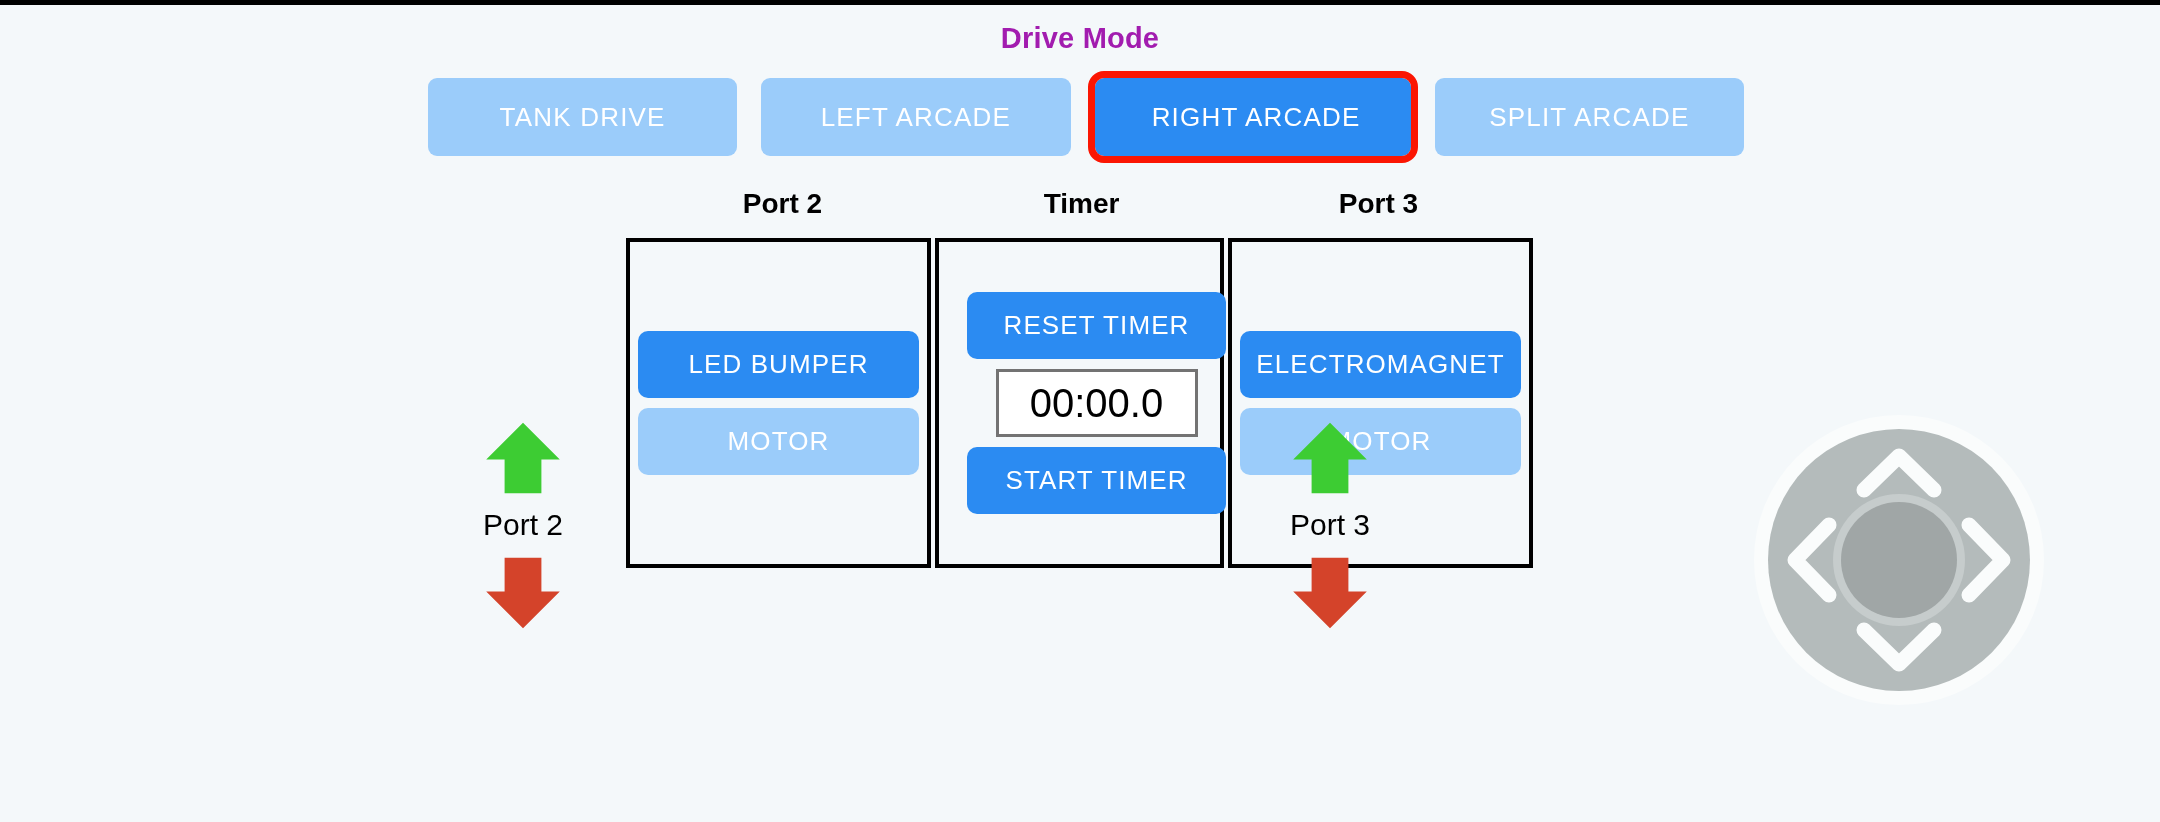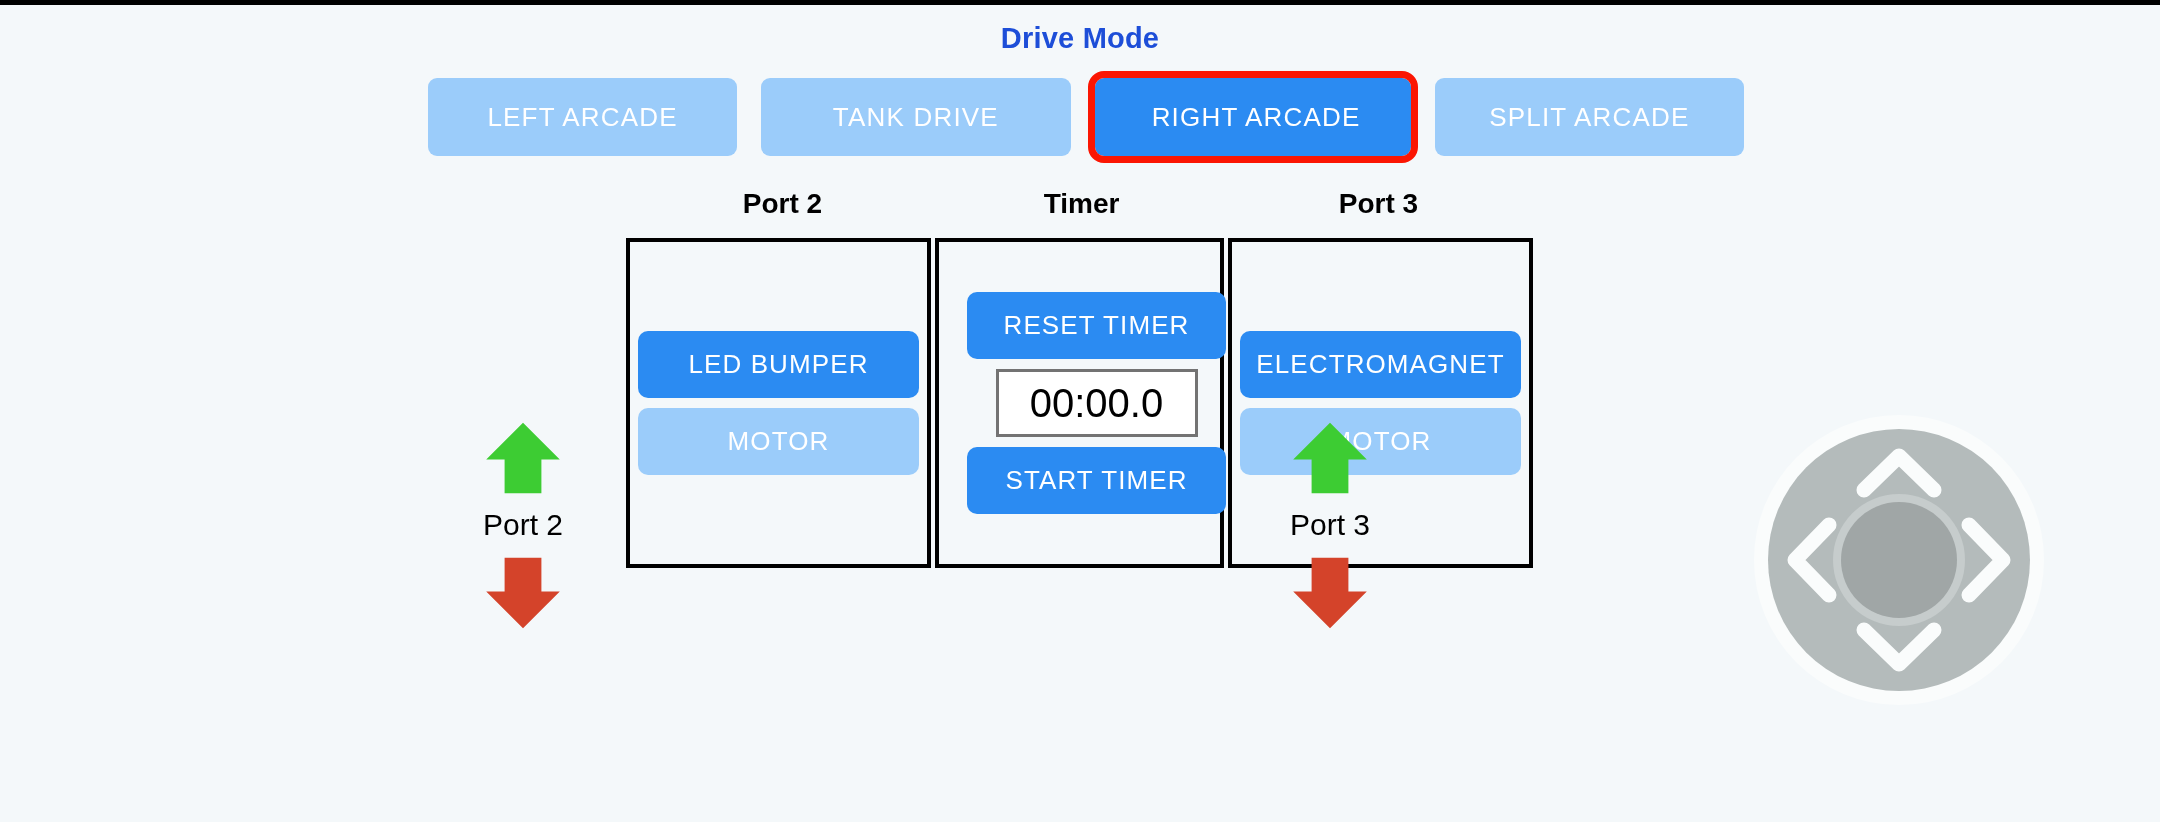--- a/index.html
+++ b/index.html
@@ -31,21 +31,21 @@
   }
 
   
   .drive-mode-title {
     position: absolute;
     left: 0; top: 22px;
     width: 2160px;
     text-align: center;
     font-size: 29px;
     font-weight: bold;
-    color: #1d4ed8;
+    color: #a21caf;
     letter-spacing: .2px;
   }
   .mode-row {
     position: absolute;
     left: 428px;
     top: 78px;
     width: 1316px;
     height: 78px;
     display: flex;
     gap: 24px;
@@ -186,22 +186,22 @@
 </head>
 <body>
 
 <div id="stage">
 
   <div class="topbar"></div>
 
   <div class="drive-mode-title">Drive Mode</div>
 
   <div class="mode-row">
+    <div class="mode-btn">TANK DRIVE</div>
     <div class="mode-btn">LEFT ARCADE</div>
-    <div class="mode-btn">TANK DRIVE</div>
     <div class="mode-btn selected">RIGHT ARCADE</div>
     <div class="mode-btn">SPLIT ARCADE</div>
   </div>
 
   <div class="panel-headers">
     <div class="panel-header ph-0">Port 2</div>
     <div class="panel-header ph-1">Timer</div>
     <div class="panel-header ph-2">Port 3</div>
   </div>
 

